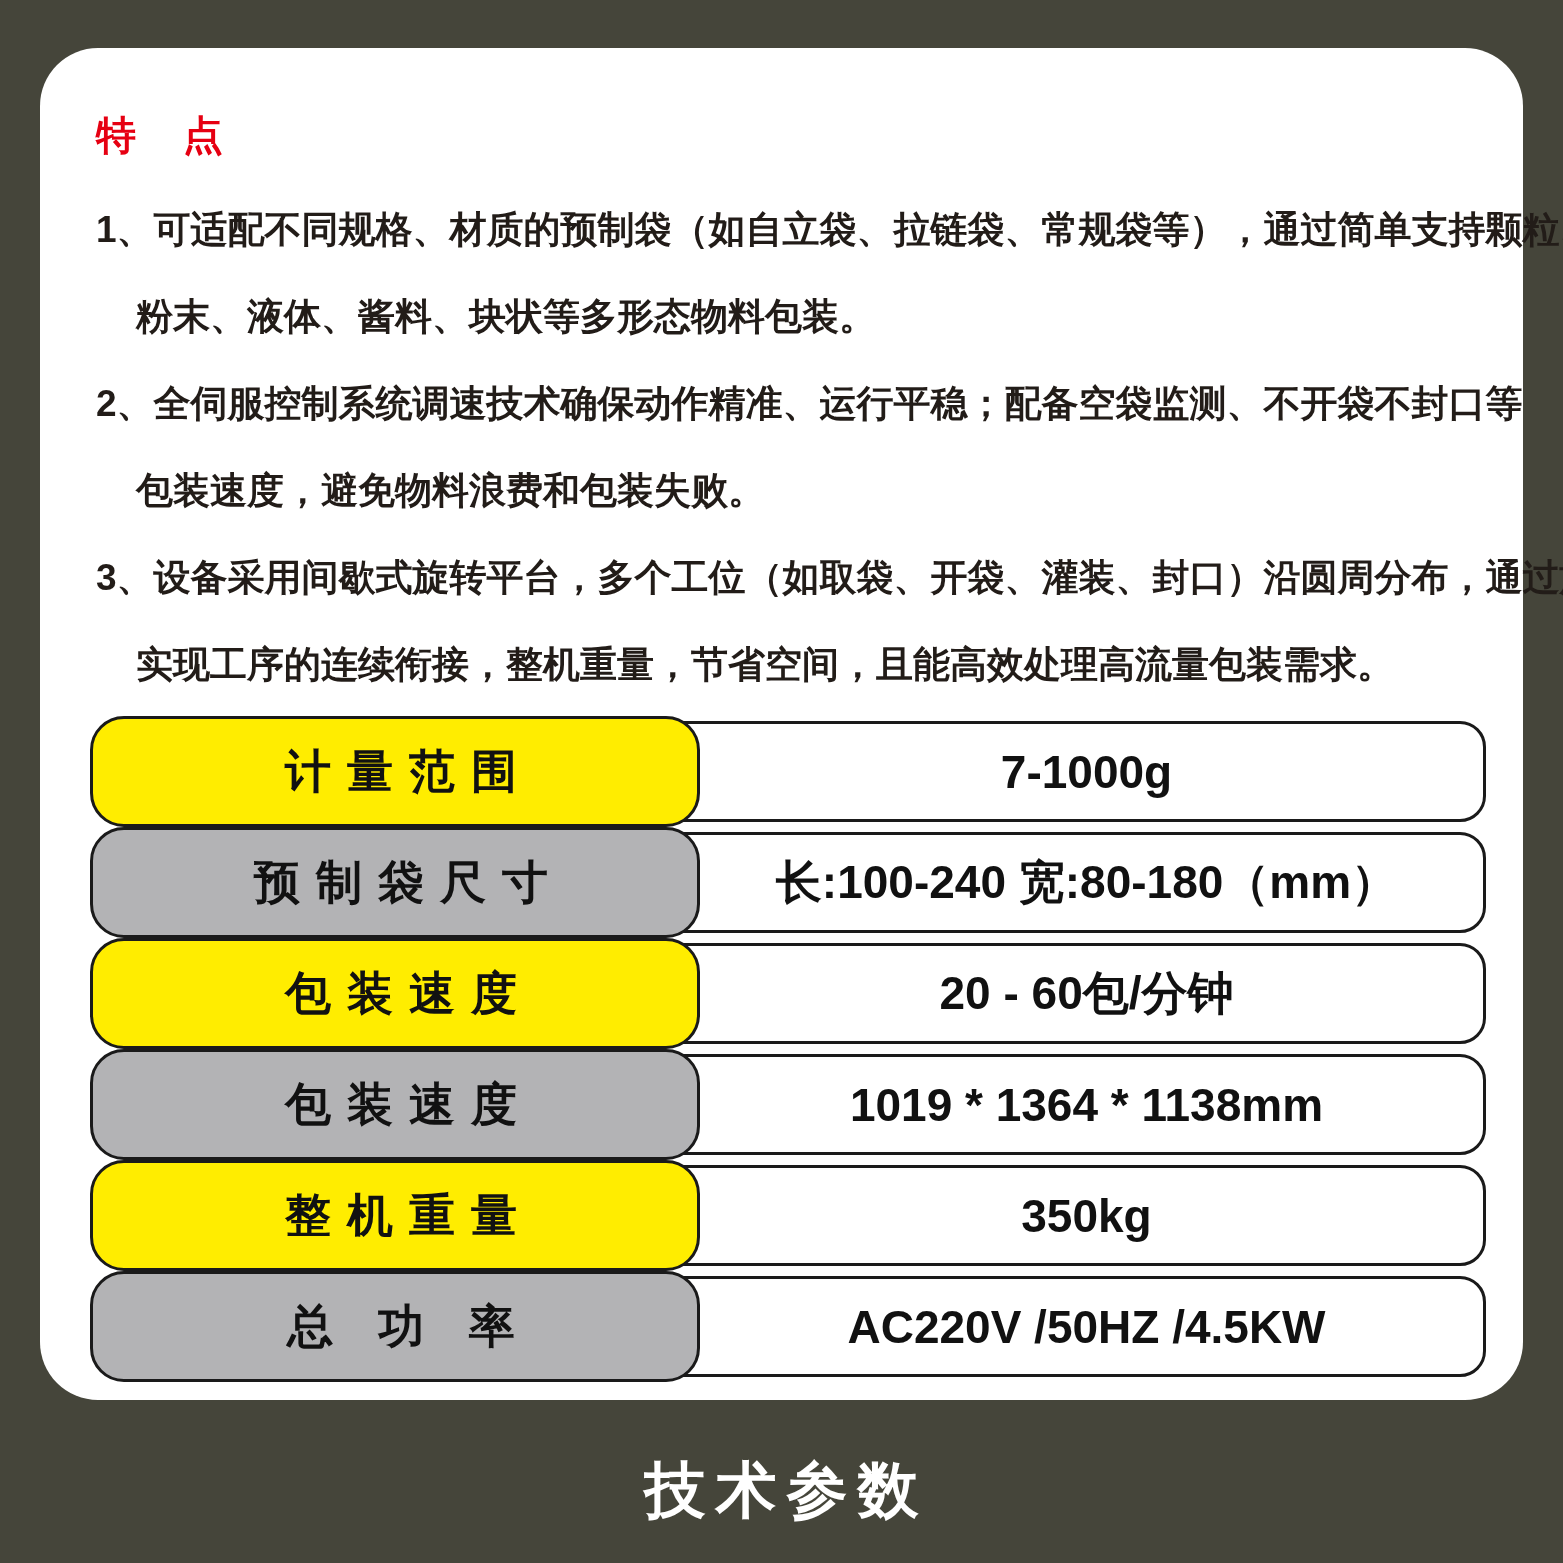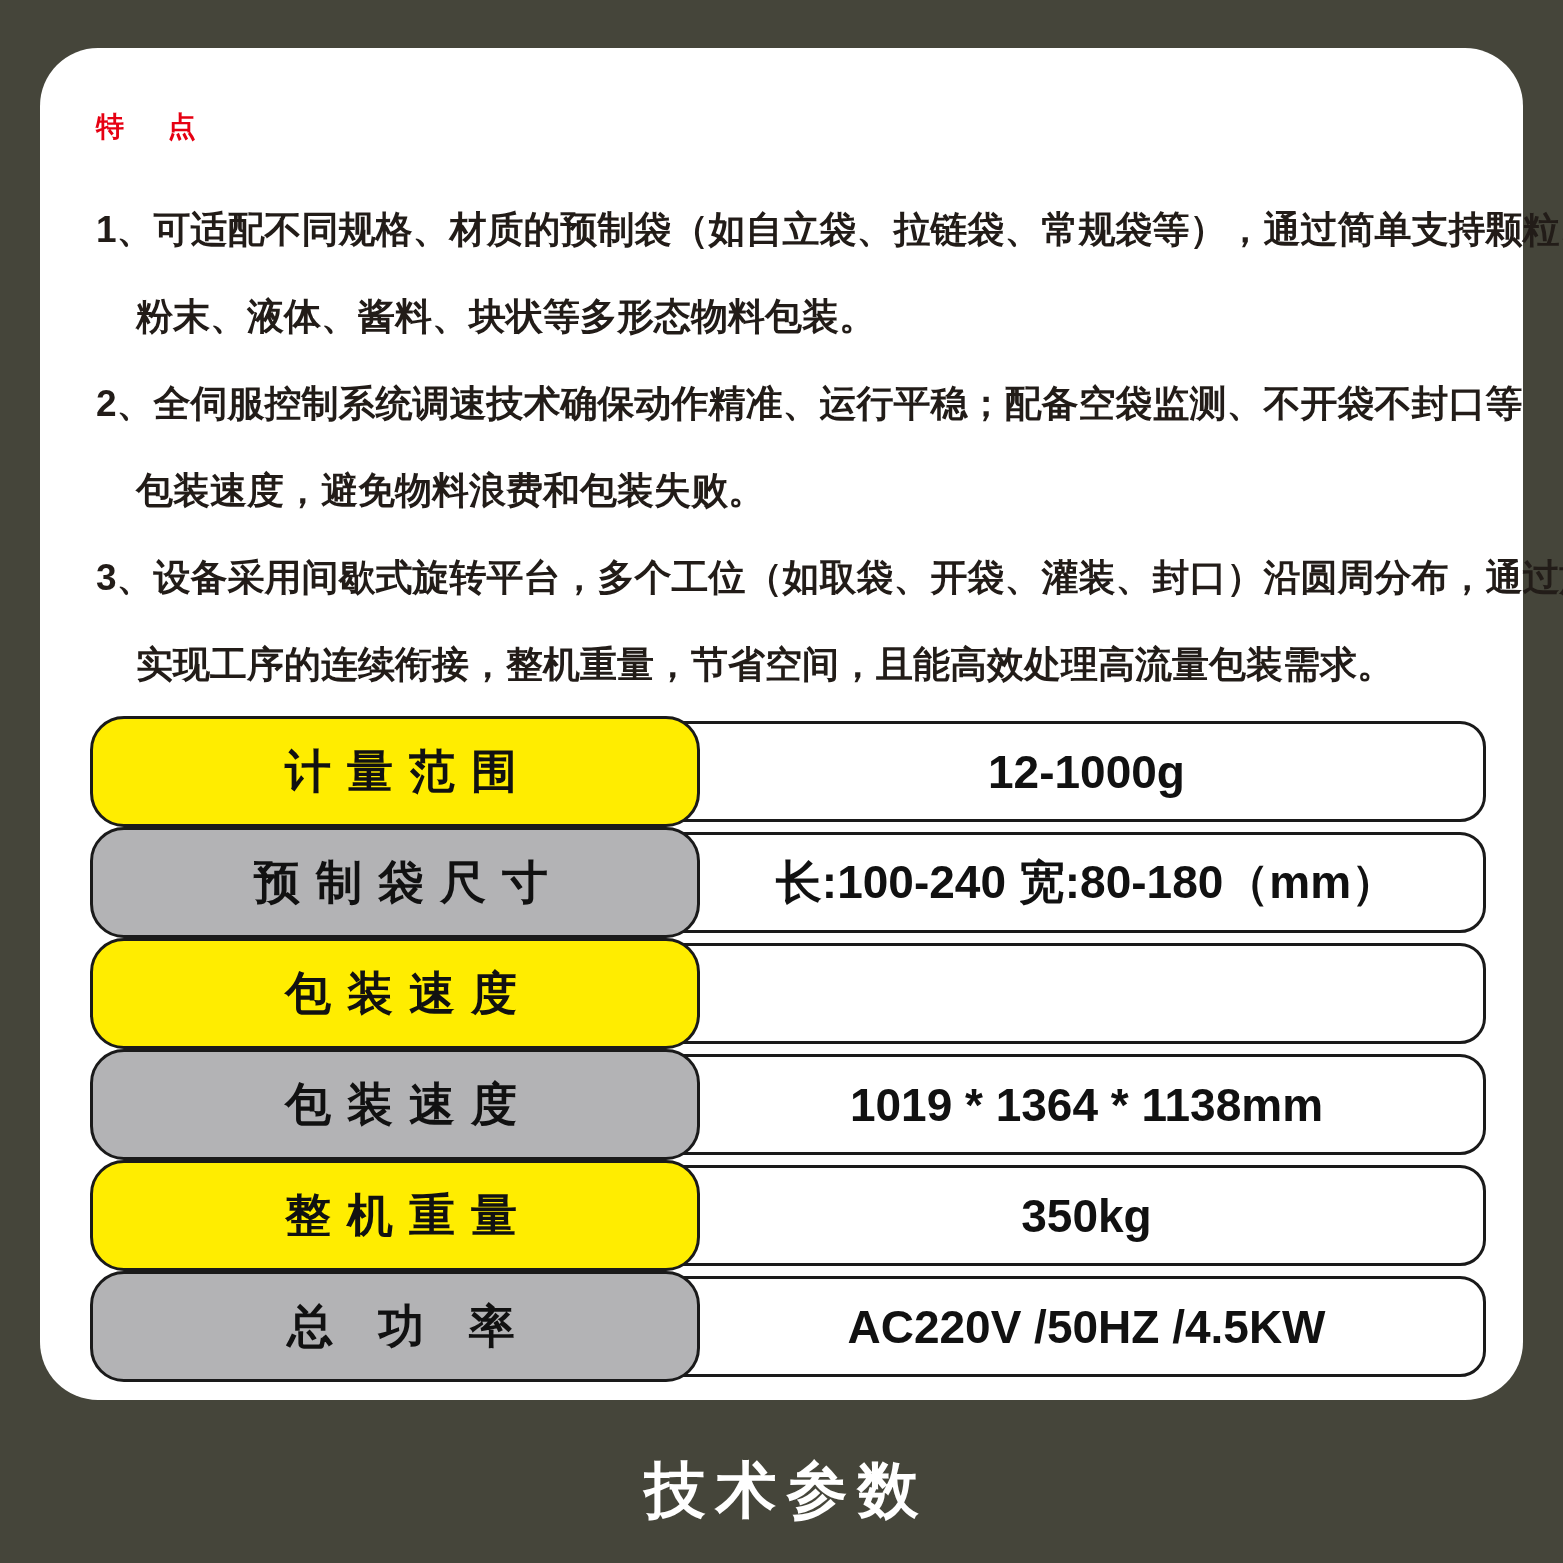--- a/index.html
+++ b/index.html
@@ -20,21 +20,21 @@
     top: 48px;
     width: 1483px;
     height: 1352px;
     background: #ffffff;
     border-radius: 58px;
   }
   .heading {
     position: absolute;
     left: 56px;
     top: 60px;
-    font-size: 28px;
+    font-size: 40px;
     font-weight: bold;
     letter-spacing: 18px;
     color: #e60012;
   }
   .features {
     position: absolute;
     left: 56px;
     top: 138px;
     right: 40px;
     color: #221c18;
@@ -131,32 +131,33 @@
     <div class="feature-line">2、全伺服控制系统调速技术确保动作精准、运行平稳；配备空袋监测、不开袋不封口等</div>
     <div class="feature-line cont">包装速度，避免物料浪费和包装失败。</div>
     <div class="feature-line">3、设备采用间歇式旋转平台，多个工位（如取袋、开袋、灌装、封口）沿圆周分布，通过旋转</div>
     <div class="feature-line cont">实现工序的连续衔接，整机重量，节省空间，且能高效处理高流量包装需求。</div>
   </div>
 
   <div class="spec-table">
 
     <div class="spec-row">
       <div class="row-bg"></div>
-      <div class="spec-value">12-1000g</div>
+      <div class="spec-value">7-1000g</div>
       <div class="spec-label" style="background-color: rgb(255, 237, 0);">计量范围</div>
     </div>
 
     <div class="spec-row">
       <div class="row-bg"></div>
       <div class="spec-value">长:100-240 宽:80-180（mm）</div>
       <div class="spec-label" style="background-color: rgb(179, 179, 181);">预制袋尺寸</div>
     </div>
 
     <div class="spec-row">
       <div class="row-bg"></div>
+      <div class="spec-value">20 - 60包/分钟</div>
       <div class="spec-label" style="background-color: rgb(255, 237, 0);">包装速度</div>
     </div>
 
     <div class="spec-row">
       <div class="row-bg"></div>
       <div class="spec-value">1019 * 1364 * 1138mm</div>
       <div class="spec-label" style="background-color: rgb(179, 179, 181);">包装速度</div>
     </div>
 
     <div class="spec-row">

